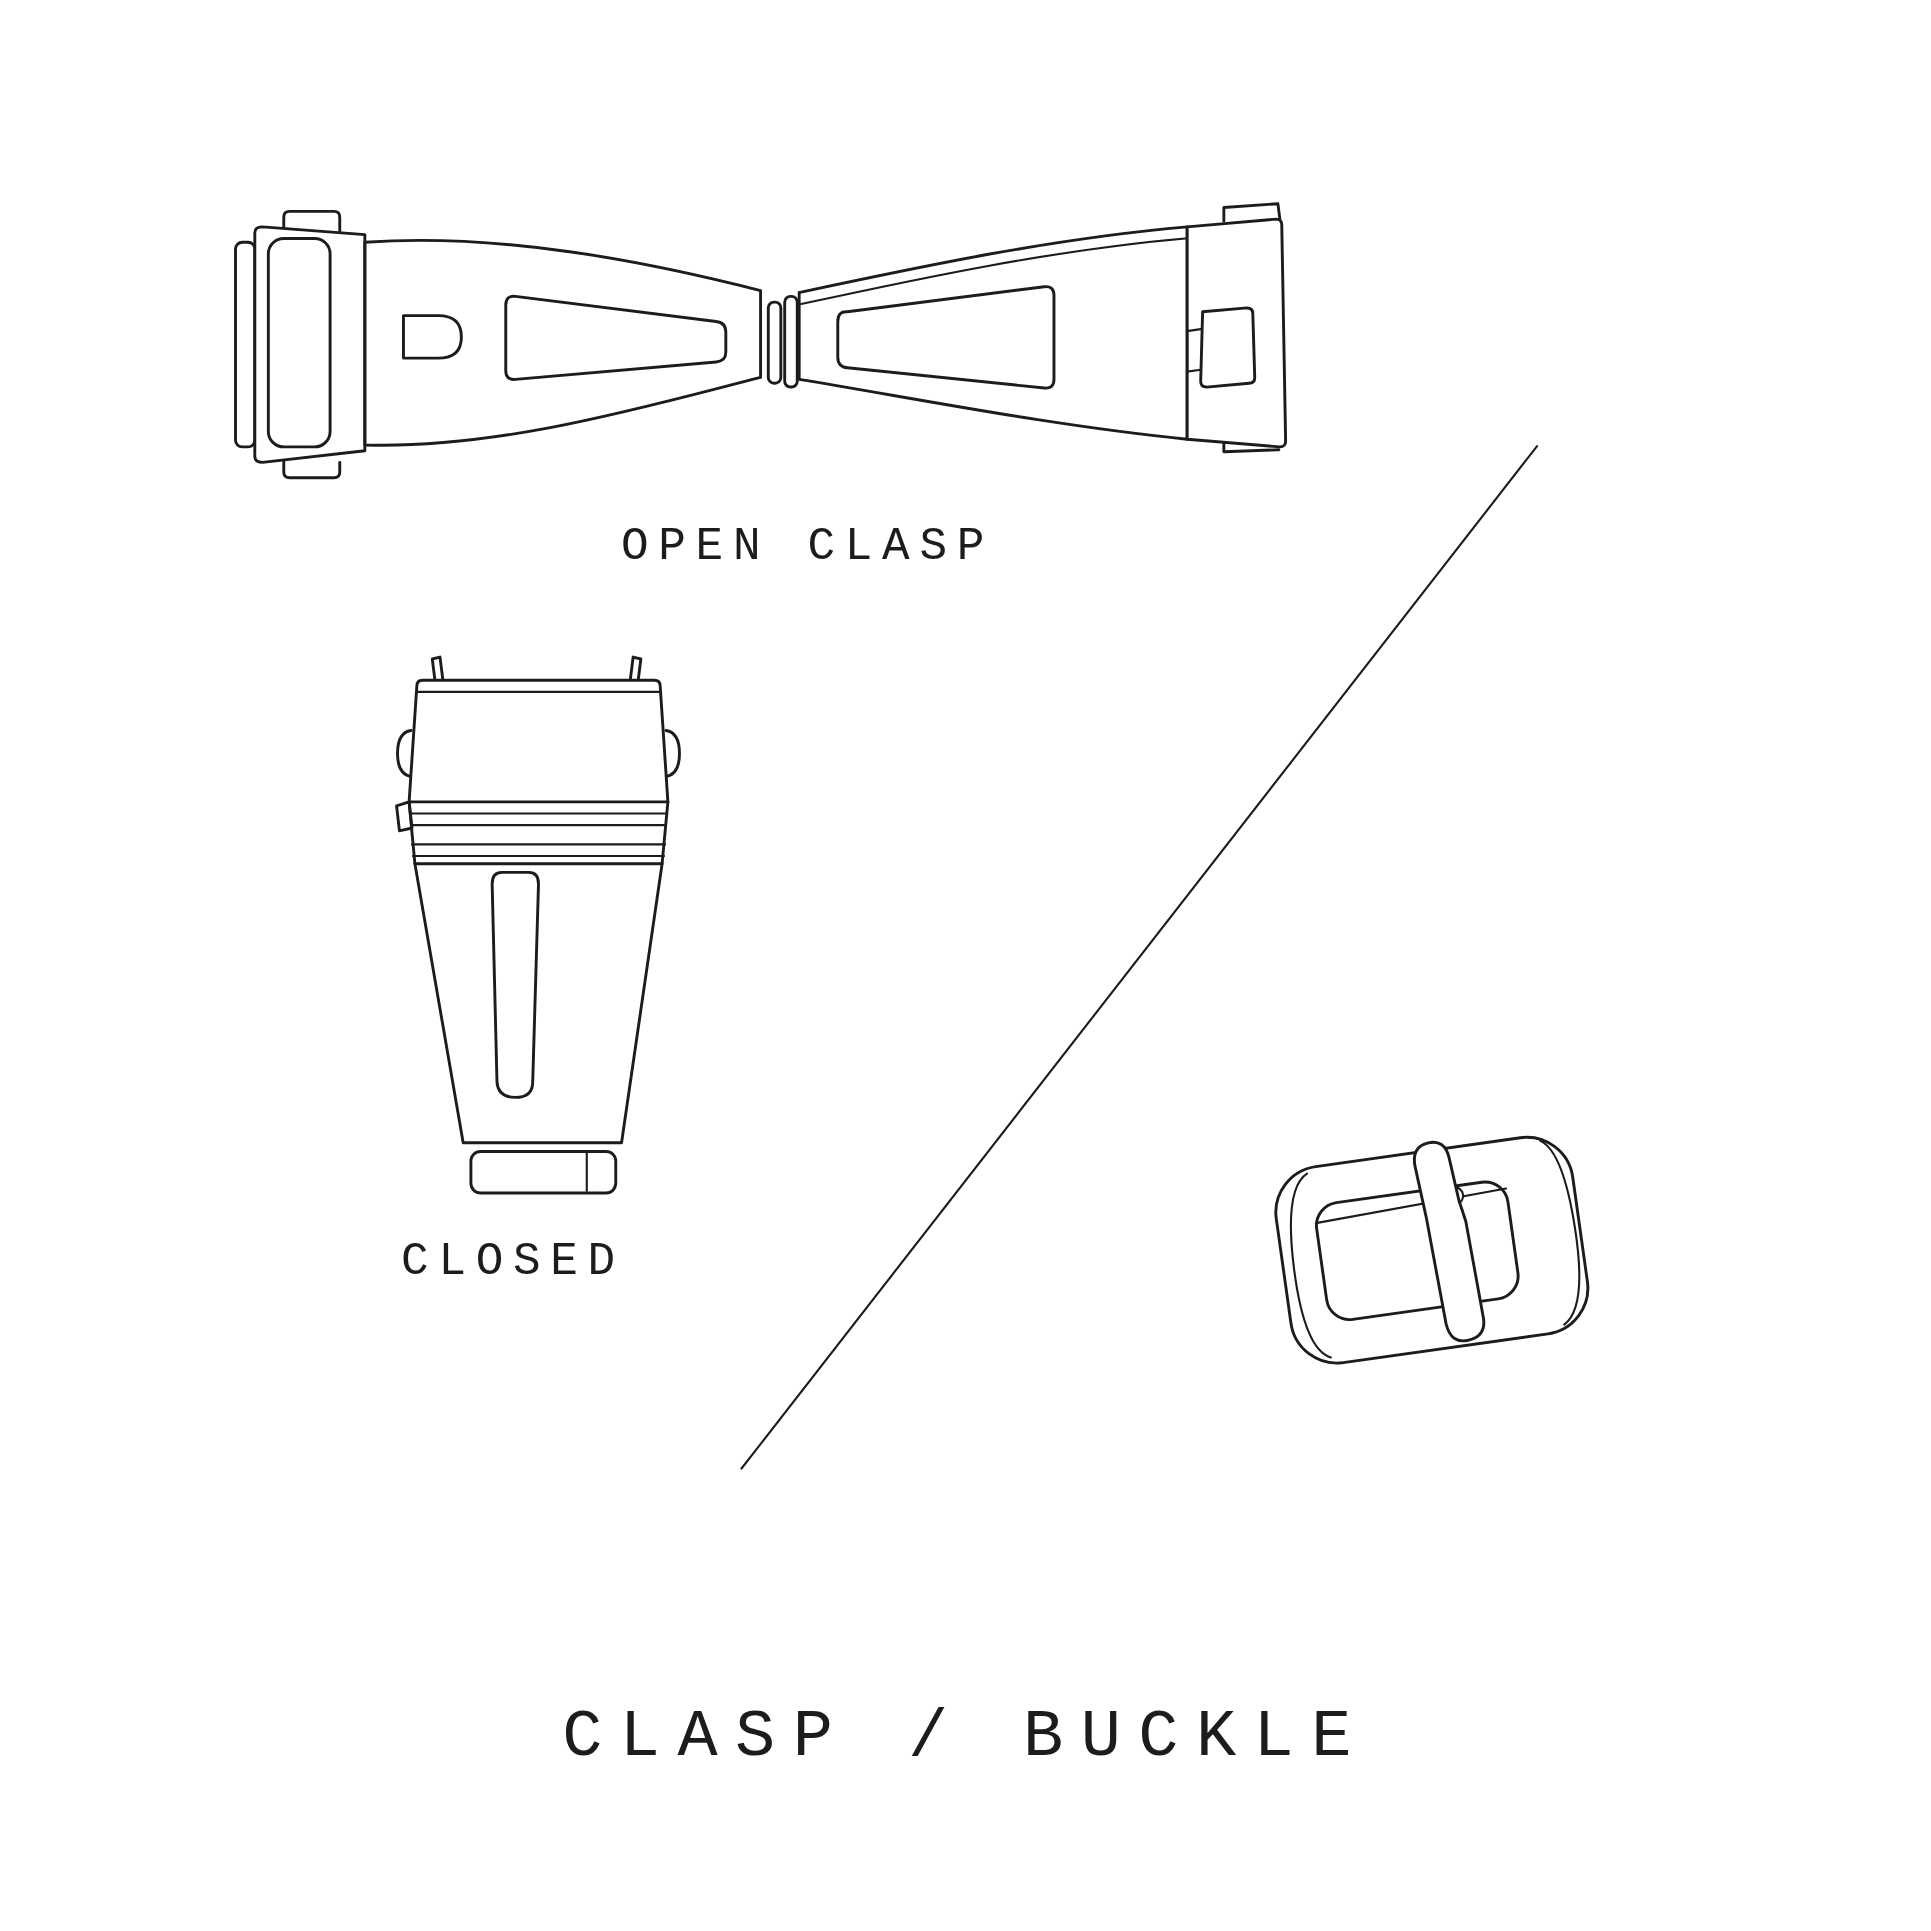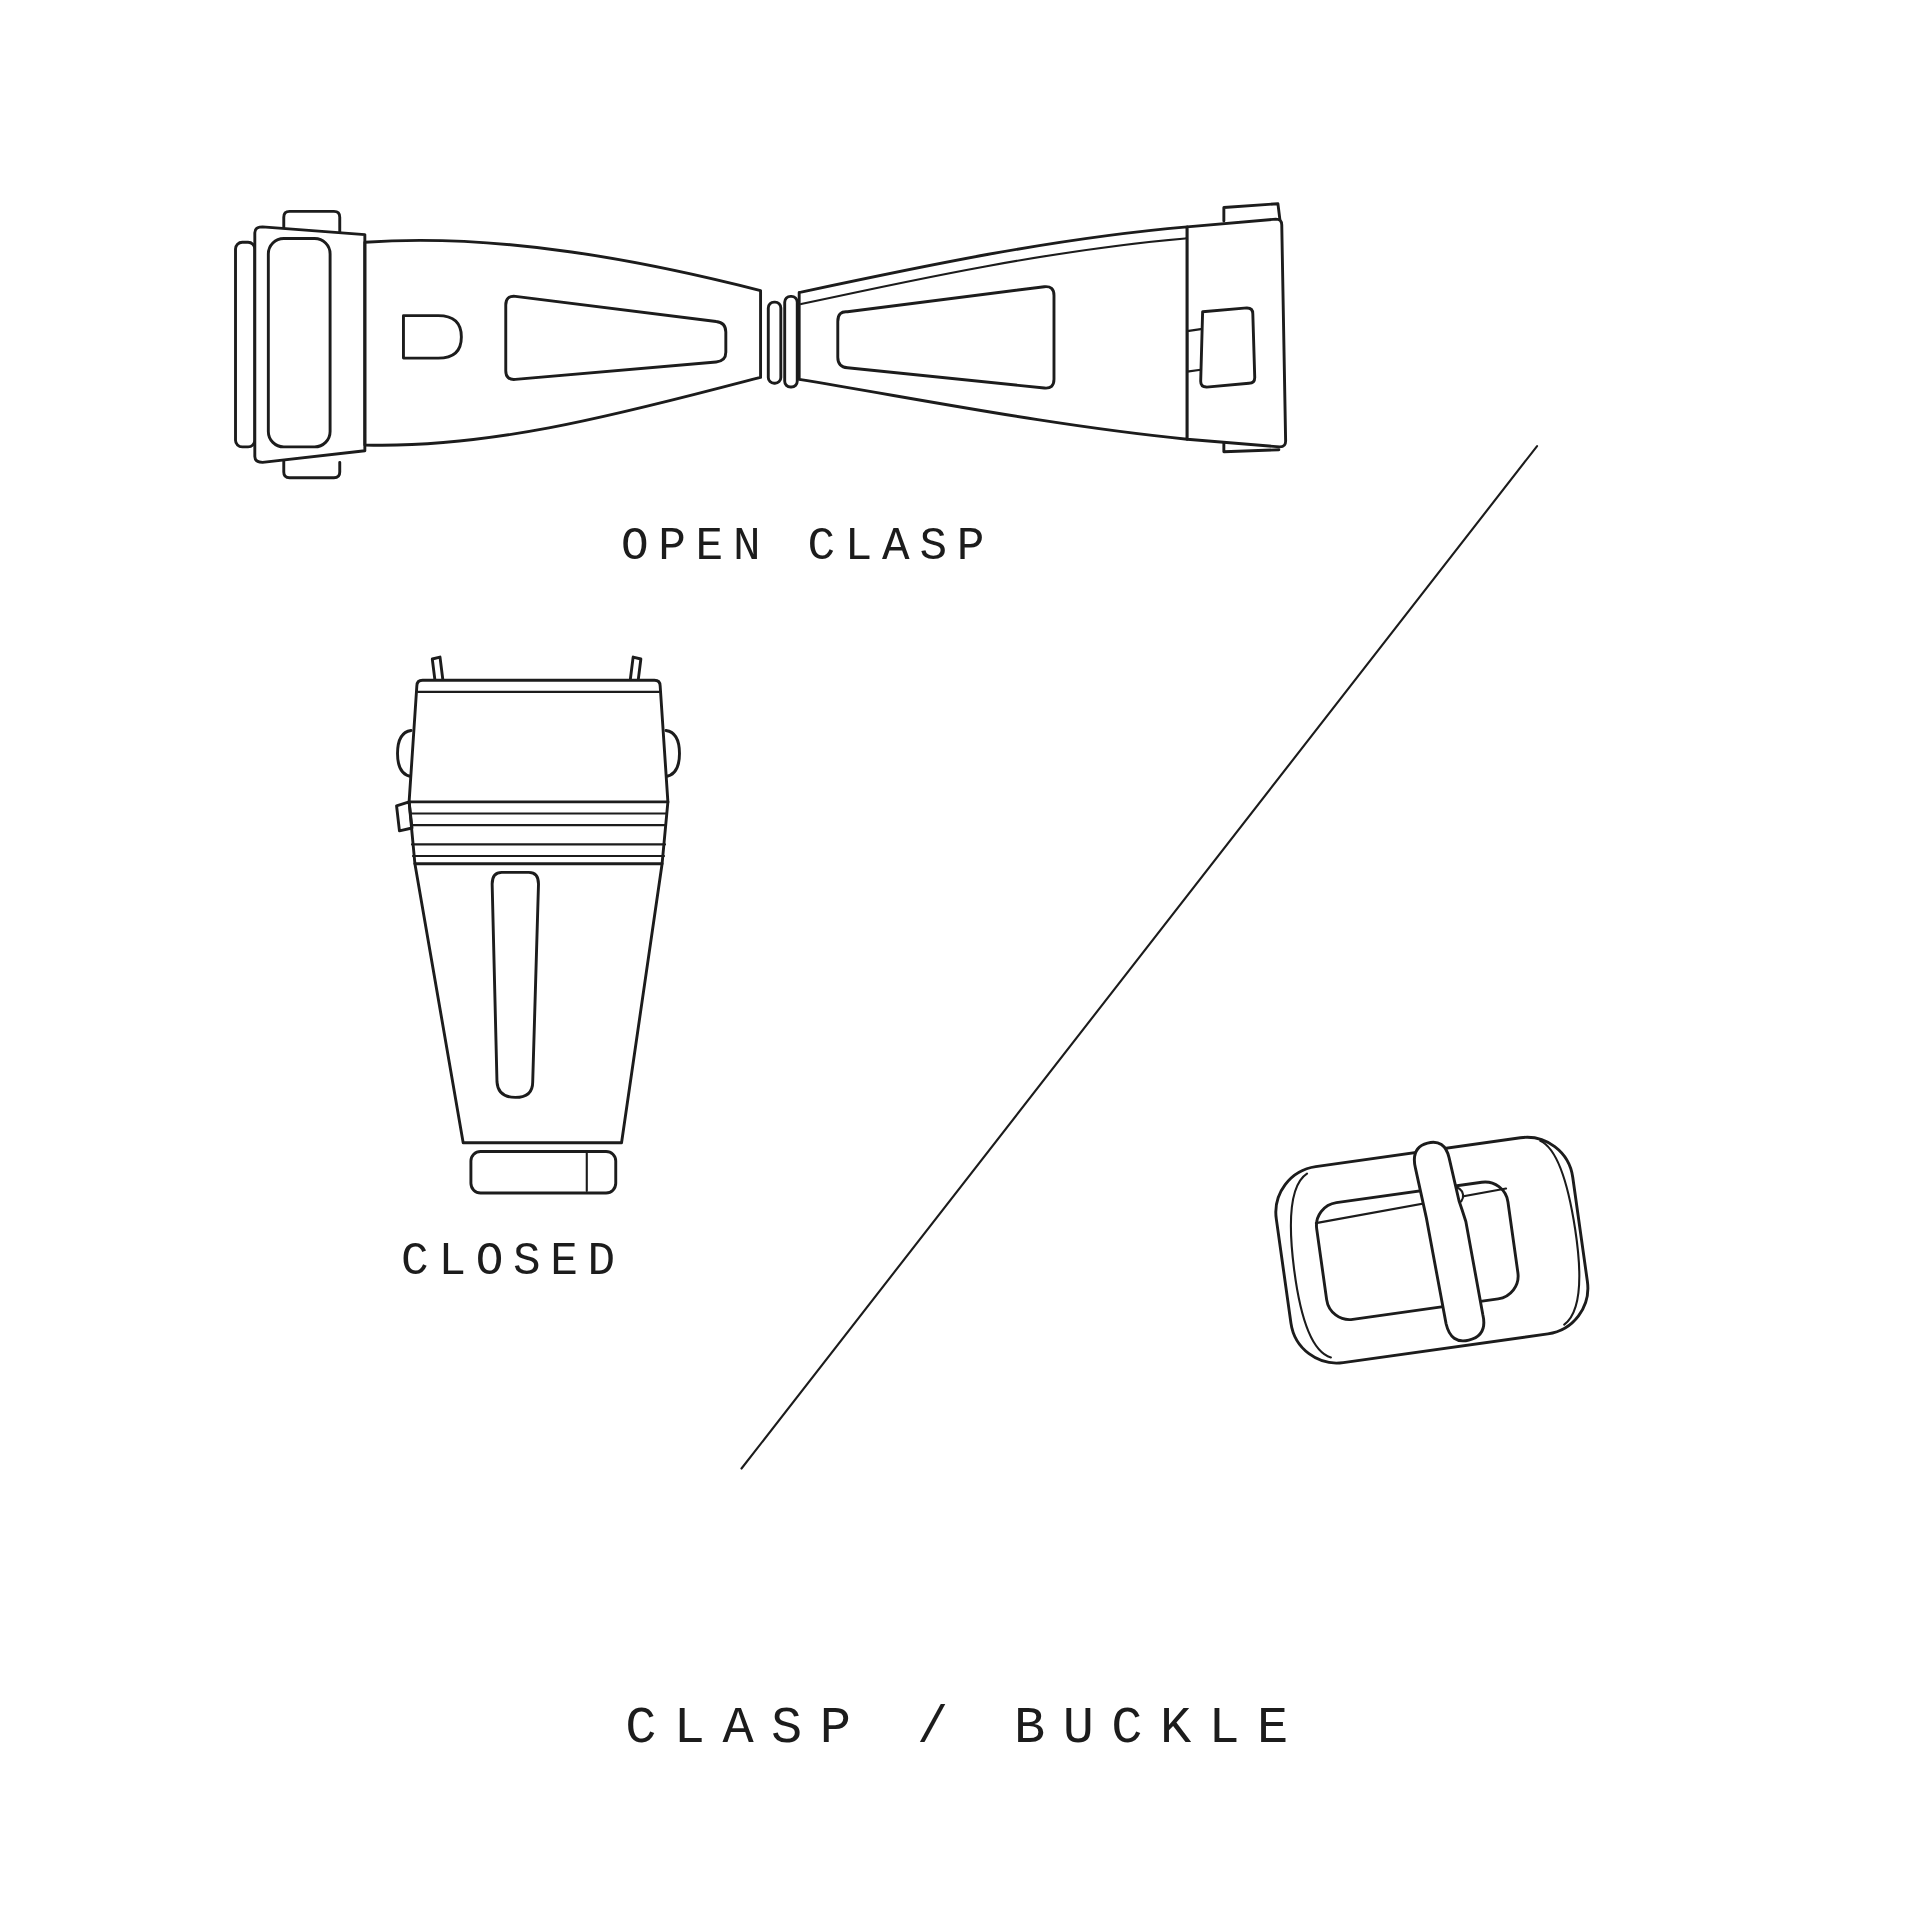--- a/index.html
+++ b/index.html
@@ -29,21 +29,21 @@
     position:absolute;
     font-size:46px;
     letter-spacing:9.7px;
     font-weight:400;
     text-align:center;
     color:var(--ink);
     white-space:nowrap;
   }
   .title{
     position:absolute;
-    font-size:52px;
+    font-size:67px;
     letter-spacing:17.4px;
     font-weight:400;
     text-align:center;
     color:var(--ink);
     white-space:nowrap;
   }
   .open-clasp-label{left:537px;top:521px;width:541px;}
   .closed-label{left:320px;top:1236px;width:386px;}
   .main-title{left:386px;top:1699px;width:1159px;}
   .divider{left:0;top:0;}

